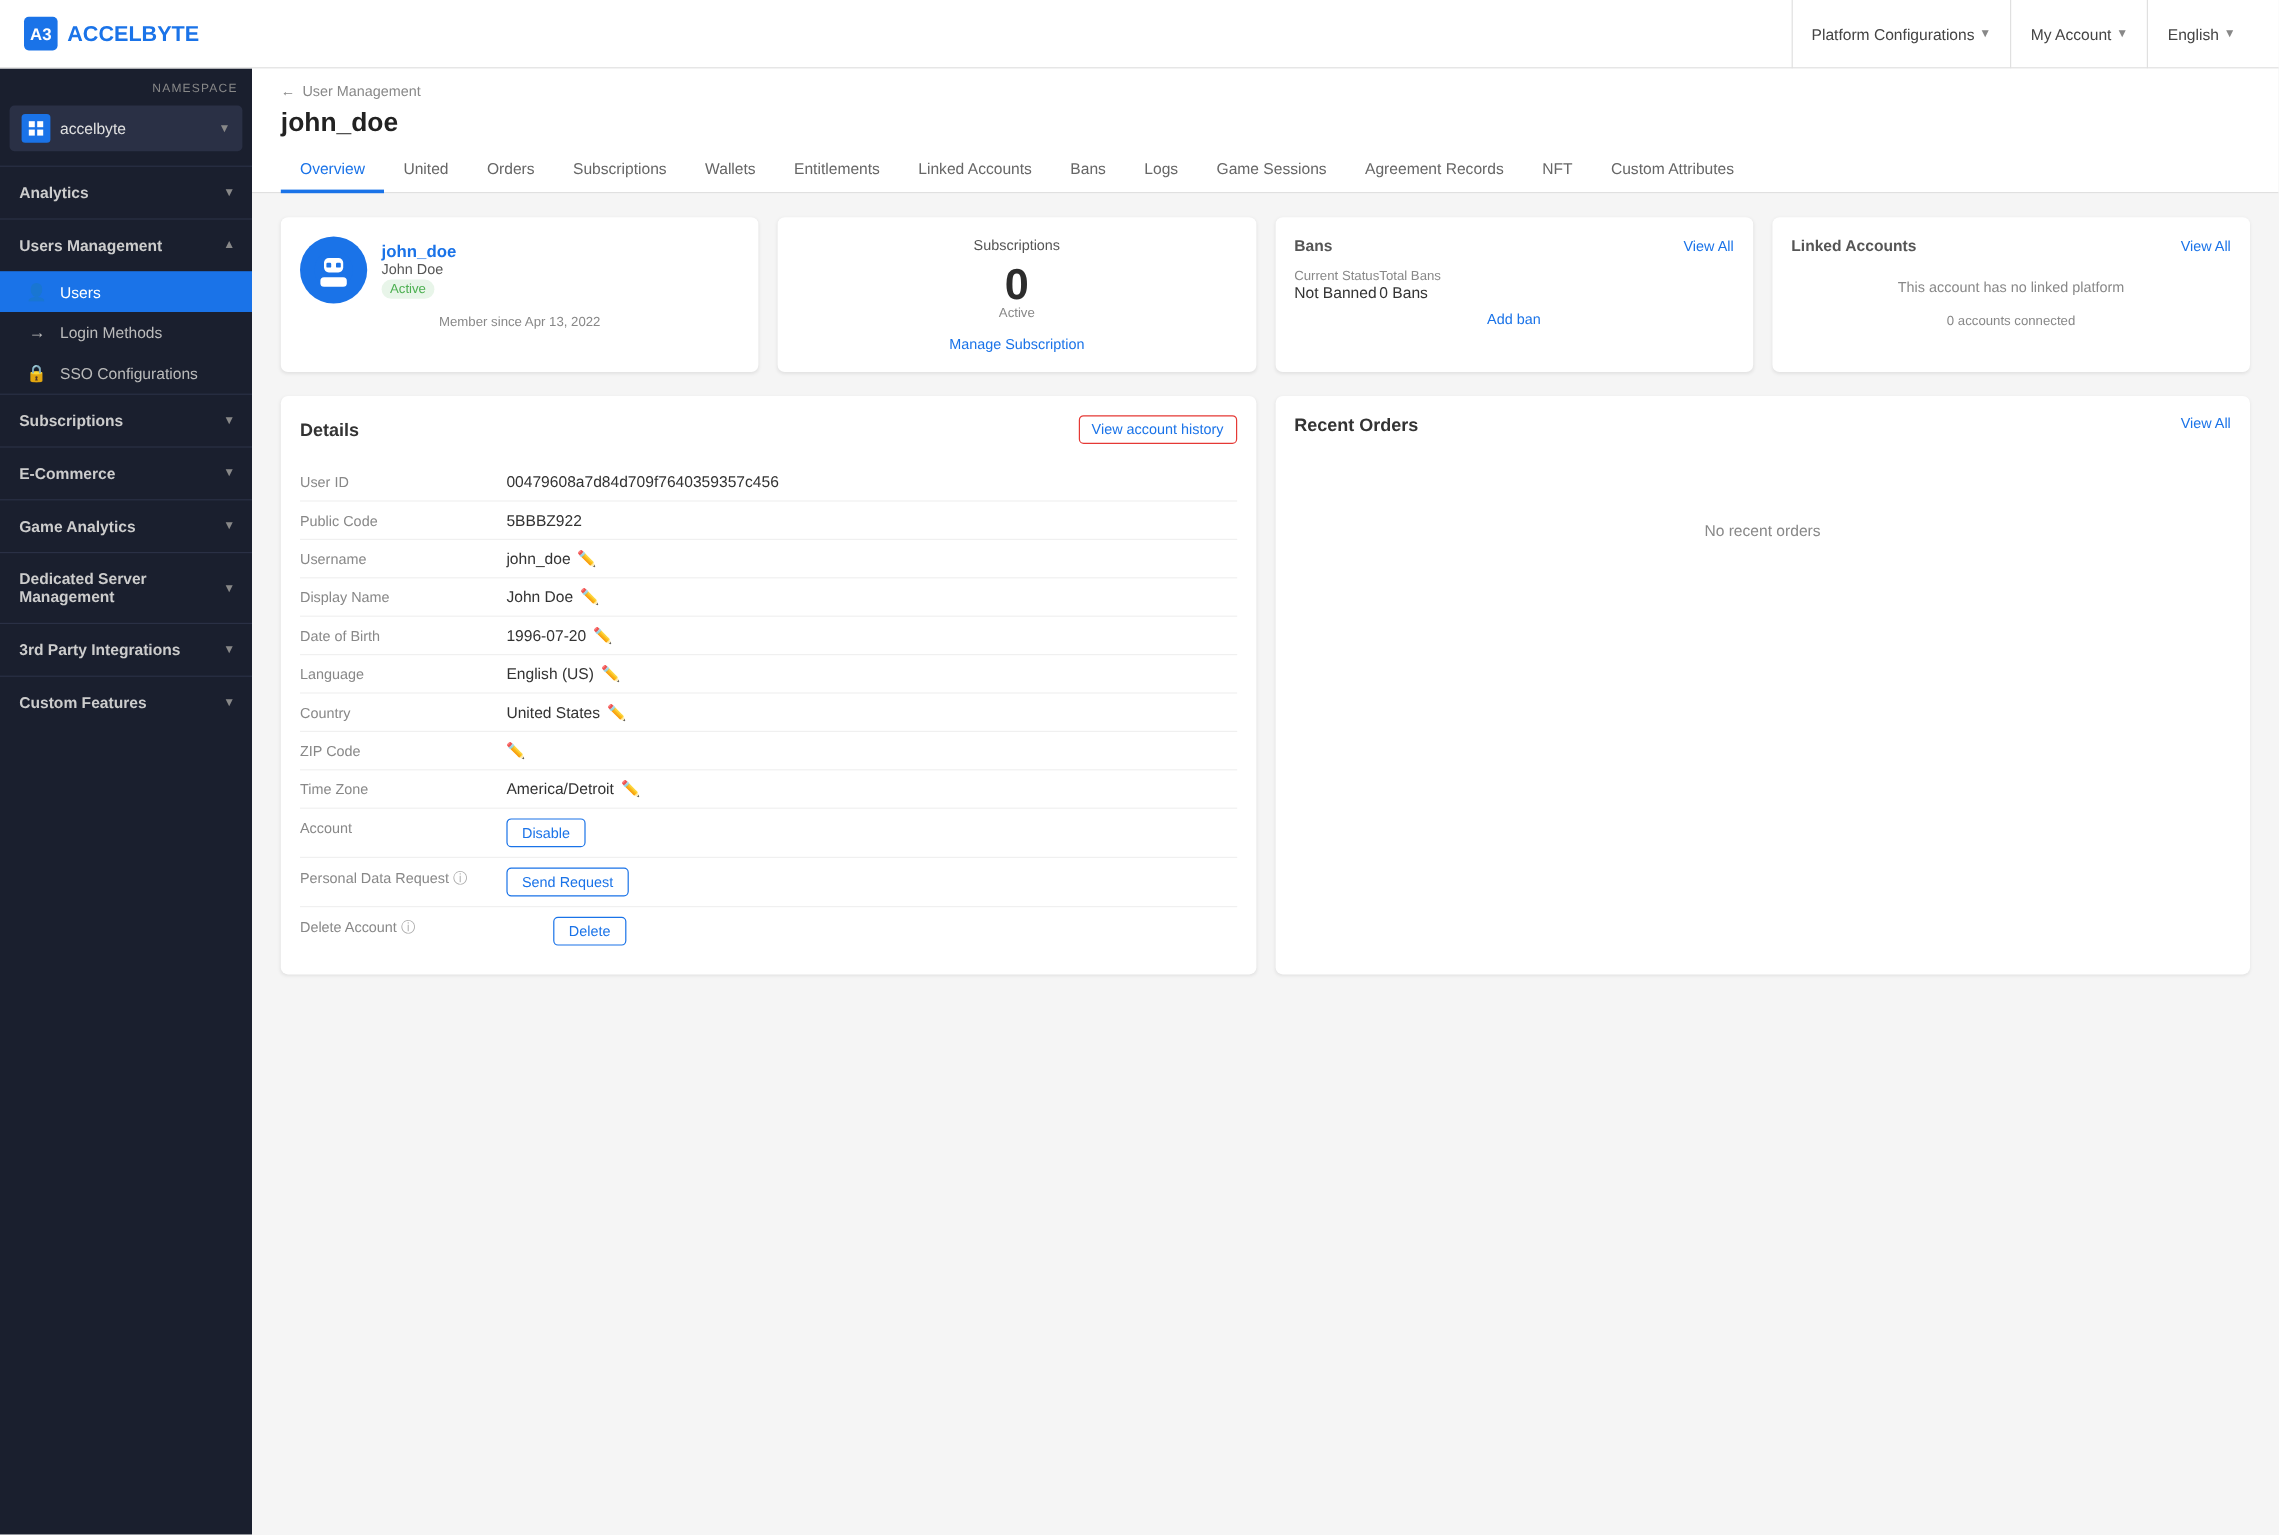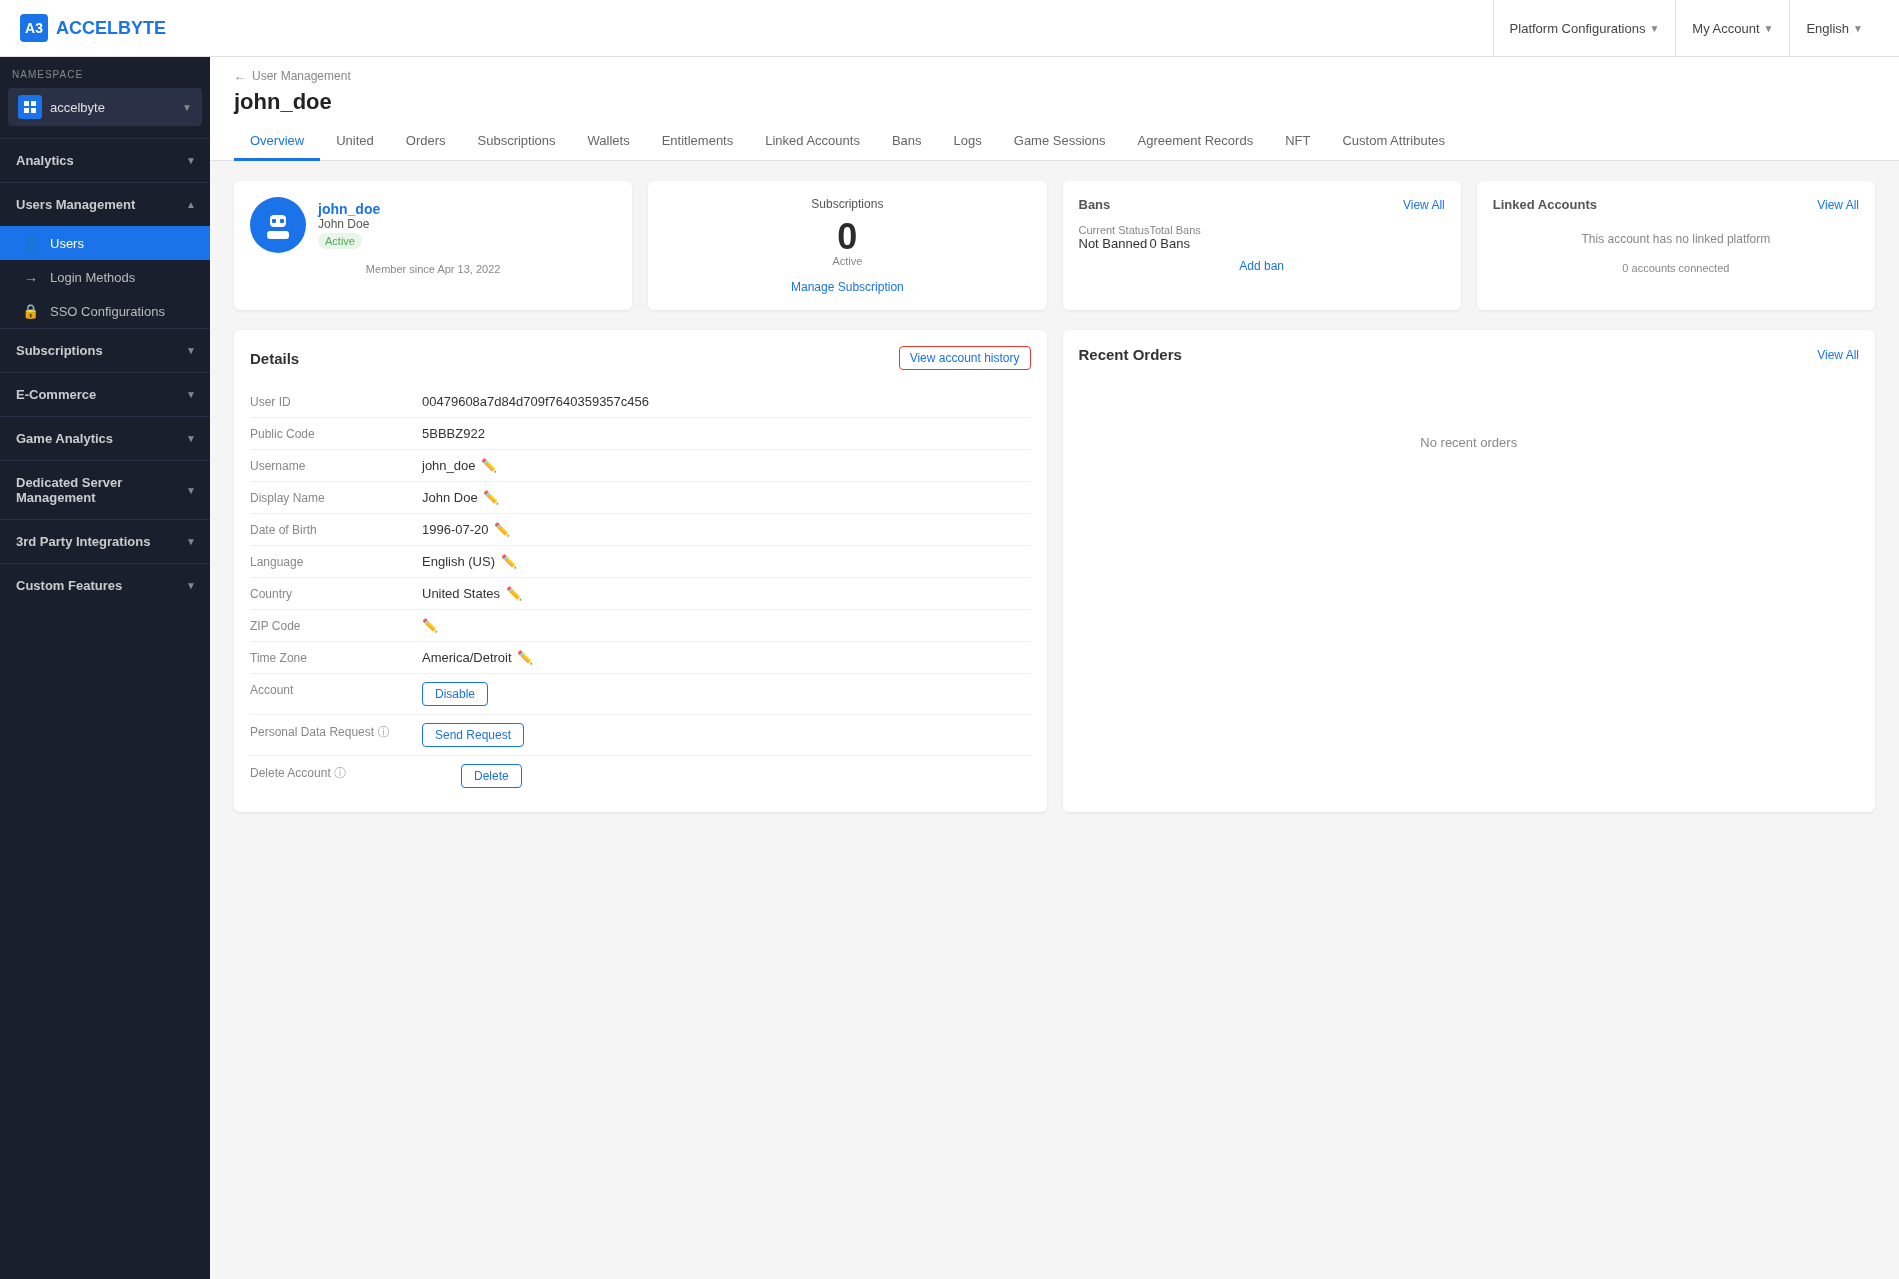--- a/index.html
+++ b/index.html
@@ -28,21 +28,21 @@
 
     
     .layout { display: flex; flex: 1; overflow: hidden; }
 
     
     .sidebar {
       width: 210px; background: #1a1f2e; color: #ccc;
       flex-shrink: 0; overflow-y: auto; display: flex; flex-direction: column;
     }
     .sidebar-namespace {
-      padding: 12px 12px 8px; font-size: 10px; color: #888; letter-spacing: 1px; text-transform: uppercase;
+      padding: 12px 12px 8px; font-size: 10px; color: #888; letter-spacing: 1px; text-transform: uppercase; text-align: right;
     }
     .sidebar-ns-selector {
       display: flex; align-items: center; gap: 8px;
       background: #2a3045; border-radius: 4px; padding: 7px 10px;
       margin: 0 8px 12px; cursor: pointer;
     }
     .sidebar-ns-icon {
       width: 24px; height: 24px; background: #1a73e8; border-radius: 3px;
       display: flex; align-items: center; justify-content: center; color: #fff; font-size: 11px;
     }
@@ -171,21 +171,21 @@
       font-size: 12px; color: #1a73e8; border: 1px solid #1a73e8; padding: 4px 12px;
       border-radius: 4px; cursor: pointer; background: #fff;
     }
     .delete-btn {
       font-size: 12px; color: #1a73e8; border: 1px solid #1a73e8; padding: 4px 12px;
       border-radius: 4px; cursor: pointer; background: #fff;
     }
     .info-icon { color: #aaa; font-size: 12px; cursor: help; }
 
     
-    .orders-card-header { display: flex; justify-content: space-between; align-items: center; margin-bottom: 12px; }
+    .orders-card-header { display: flex; justify-content: space-between; align-items: flex-start; margin-bottom: 12px; }
     .orders-title { font-size: 15px; font-weight: 600; color: #333; }
     .no-orders { font-size: 13px; color: #888; text-align: center; padding: 60px 0; }
 
     
     ::-webkit-scrollbar { width: 6px; }
     ::-webkit-scrollbar-track { background: transparent; }
     ::-webkit-scrollbar-thumb { background: #ccc; border-radius: 3px; }
   </style>
 </head>
 <body>

